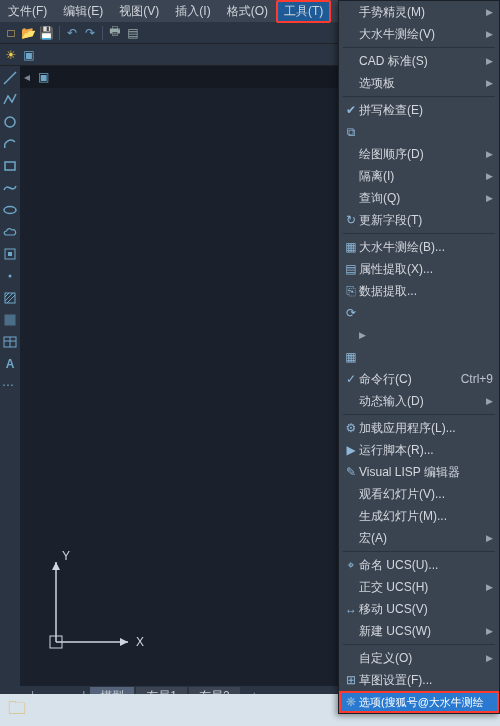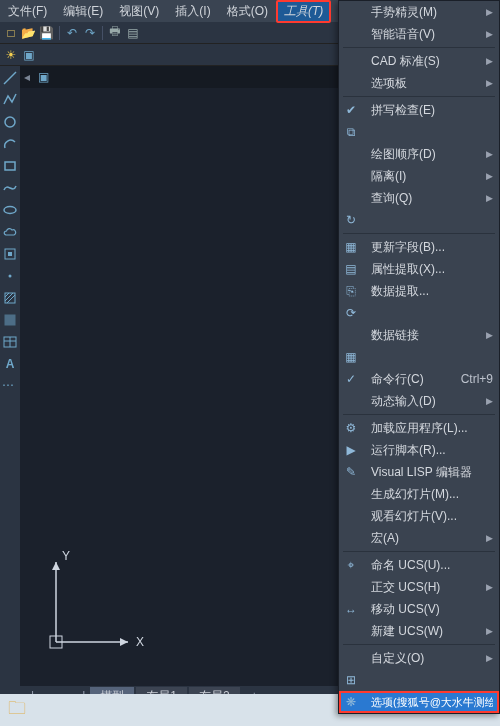--- a/index.html
+++ b/index.html
@@ -1,19 +1,19 @@
 <!DOCTYPE html>
 <html><head>
 <meta charset="utf-8">
 <style>
   * { margin: 0; padding: 0; box-sizing: border-box; font-family: "Microsoft YaHei", sans-serif; font-size: 12px; }
   body { width: 500px; height: 726px; background: #2b3442; color: #c8ccd4; overflow: hidden; position: relative; }
   .menubar { display: flex; background: #3a4452; height: 22px; align-items: center; }
   .menubar .item { padding: 3px 8px; color: #d0d4da; cursor: default; }
-  .menubar .item.active { background: #1e5a96; border: 2px solid #ff3a2f; border-radius: 2px; padding: 1px 6px; font-style: italic; }
+  .menubar .item.active { background: #1e5a96; border: 2px solid #ff3a2f; border-radius: 2px; padding: 1px 6px; }
   .toolbar { display: flex; background: #2b3442; height: 22px; align-items: center; gap: 2px; padding: 0 3px; border-bottom: 1px solid #222; }
   .tb-icon { width: 16px; height: 16px; display: inline-flex; align-items: center; justify-content: center; font-size: 12px; }
   .tb-sep { width: 1px; height: 14px; background: #455066; margin: 0 2px; }
   .main { display: flex; height: 640px; }
   .left-tools { width: 20px; background: #2b3442; display: flex; flex-direction: column; align-items: center; padding-top: 4px; gap: 6px; }
   .lt-icon { width: 16px; height: 16px; color: #6fa7c9; }
   .work { flex: 1; background: #1e2530; display: flex; flex-direction: column; position: relative; }
   .tabbar { height: 22px; display: flex; align-items: center; background: #151a22; padding: 0 4px; gap: 4px; }
   .doc-tab { display: flex; align-items: center; background: #283140; padding: 2px 6px; gap: 4px; color: #d0d4da; }
   .close-x { color: #aab; margin-left: 8px; }
@@ -21,21 +21,21 @@
   .ucs { position: absolute; bottom: 24px; left: 18px; }
   .layout-tabs { height: 20px; background: #2b3442; display: flex; align-items: center; gap: 2px; padding-left: 8px; }
   .lt-nav { color: #97a0b0; padding: 0 3px; }
   .ltab { padding: 1px 10px; background: #3c4452; color: #c8ccd4; }
   .ltab.active { background: #55637a; }
   .cmdbox { background: #232a36; border-top: 1px solid #111; color: #7e8796; font-size: 12px; padding: 2px 6px; }
   .cmdbox .line { line-height: 16px; }
   .taskbar { position: absolute; bottom: 0; left: 0; height: 32px; width: 500px; background: #d8e2ea; display: flex; align-items: center; padding-left: 8px; }
   
   .dropdown { position: absolute; top: 0; right: 0; width: 162px; background: #3a4350; border: 1px solid #1a1f28; box-shadow: -2px 2px 6px rgba(0,0,0,.4); }
-  .dd-item { display: flex; align-items: center; height: 22px; padding: 0 6px 0 4px; color: #d4d8de; gap: 12px; position: relative; }
+  .dd-item { display: flex; align-items: center; height: 22px; padding: 0 6px 0 4px; color: #d4d8de; gap: 0; position: relative; }
   .dd-item .lbl { flex: 1; white-space: nowrap; overflow: hidden; }
   .dd-item .shortcut { color: #bcc2cc; margin-left: 6px; }
   .dd-item .arrow { color: #9aa2b0; font-size: 9px; }
   .dd-icon { width: 16px; height: 16px; display: inline-flex; align-items: center; justify-content: center; font-size: 12px; }
   .dd-sep { height: 1px; background: #2a323d; margin: 2px 4px; }
   .dd-item.hl { background: #2a79d1; border: 2px solid #ff3a2f; height: 22px; padding: 0 4px 0 2px; }
   .dd-item.hl .lbl { color: #fff; font-size: 11px; }
 </style>
 </head>
 <body>
@@ -163,21 +163,21 @@
 </div>
 
 <div class="dropdown" id="dropdown">
     <div class="dd-item">
       <span class="dd-icon" style="color: rgb(143, 184, 216);"></span>
       <span class="lbl">手势精灵(M)</span>
       <span class="arrow">▶</span>
     </div>
     <div class="dd-item">
       <span class="dd-icon" style="color: rgb(143, 184, 216);"></span>
-      <span class="lbl">智能语音(V)</span>
+      <span class="lbl">大水牛测绘(V)</span>
       <span class="arrow">▶</span>
     </div>
     <div class="dd-sep"></div>
     <div class="dd-item">
       <span class="dd-icon" style="color: rgb(143, 184, 216);"></span>
       <span class="lbl">CAD 标准(S)</span>
       <span class="arrow">▶</span>
     </div>
     <div class="dd-item">
       <span class="dd-icon" style="color: rgb(143, 184, 216);"></span>
@@ -202,40 +202,40 @@
       <span class="lbl">隔离(I)</span>
       <span class="arrow">▶</span>
     </div>
     <div class="dd-item">
       <span class="dd-icon" style="color: rgb(143, 184, 216);"></span>
       <span class="lbl">查询(Q)</span>
       <span class="arrow">▶</span>
     </div>
     <div class="dd-item">
       <span class="dd-icon" style="color: rgb(143, 184, 216);">↻</span>
+      <span class="lbl">更新字段(T)</span>
     </div>
     <div class="dd-sep"></div>
     <div class="dd-item">
       <span class="dd-icon" style="color: rgb(143, 184, 216);">▦</span>
-      <span class="lbl">更新字段(B)...</span>
+      <span class="lbl">大水牛测绘(B)...</span>
     </div>
     <div class="dd-item">
       <span class="dd-icon" style="color: rgb(143, 184, 216);">▤</span>
       <span class="lbl">属性提取(X)...</span>
     </div>
     <div class="dd-item">
       <span class="dd-icon" style="color: rgb(143, 184, 216);">⎘</span>
       <span class="lbl">数据提取...</span>
     </div>
     <div class="dd-item">
       <span class="dd-icon" style="color: rgb(143, 184, 216);">⟳</span>
     </div>
     <div class="dd-item">
       <span class="dd-icon" style="color: rgb(143, 184, 216);"></span>
-      <span class="lbl">数据链接</span>
       <span class="arrow">▶</span>
     </div>
     <div class="dd-item">
       <span class="dd-icon" style="color: rgb(143, 184, 216);">▦</span>
     </div>
     <div class="dd-item">
       <span class="dd-icon" style="color: rgb(143, 184, 216);">✓</span>
       <span class="lbl">命令行(C)</span>
       <span class="shortcut">Ctrl+9</span>
     </div>
@@ -252,25 +252,25 @@
     <div class="dd-item">
       <span class="dd-icon" style="color: rgb(143, 184, 216);">▶</span>
       <span class="lbl">运行脚本(R)...</span>
     </div>
     <div class="dd-item">
       <span class="dd-icon" style="color: rgb(143, 184, 216);">✎</span>
       <span class="lbl">Visual LISP 编辑器</span>
     </div>
     <div class="dd-item">
       <span class="dd-icon" style="color: rgb(143, 184, 216);"></span>
+      <span class="lbl">观看幻灯片(V)...</span>
+    </div>
+    <div class="dd-item">
+      <span class="dd-icon" style="color: rgb(143, 184, 216);"></span>
       <span class="lbl">生成幻灯片(M)...</span>
-    </div>
-    <div class="dd-item">
-      <span class="dd-icon" style="color: rgb(143, 184, 216);"></span>
-      <span class="lbl">观看幻灯片(V)...</span>
     </div>
     <div class="dd-item">
       <span class="dd-icon" style="color: rgb(143, 184, 216);"></span>
       <span class="lbl">宏(A)</span>
       <span class="arrow">▶</span>
     </div>
     <div class="dd-sep"></div>
     <div class="dd-item">
       <span class="dd-icon" style="color: rgb(143, 184, 216);">⌖</span>
       <span class="lbl">命名 UCS(U)...</span>
@@ -290,18 +290,19 @@
       <span class="arrow">▶</span>
     </div>
     <div class="dd-sep"></div>
     <div class="dd-item">
       <span class="dd-icon" style="color: rgb(143, 184, 216);"></span>
       <span class="lbl">自定义(O)</span>
       <span class="arrow">▶</span>
     </div>
     <div class="dd-item">
       <span class="dd-icon" style="color: rgb(143, 184, 216);">⊞</span>
+      <span class="lbl">草图设置(F)...</span>
     </div>
     <div class="dd-item hl">
       <span class="dd-icon" style="color: rgb(143, 184, 216);">❋</span>
       <span class="lbl">选项(搜狐号@大水牛测绘</span>
     </div>
   </div>
 
 </body></html>

